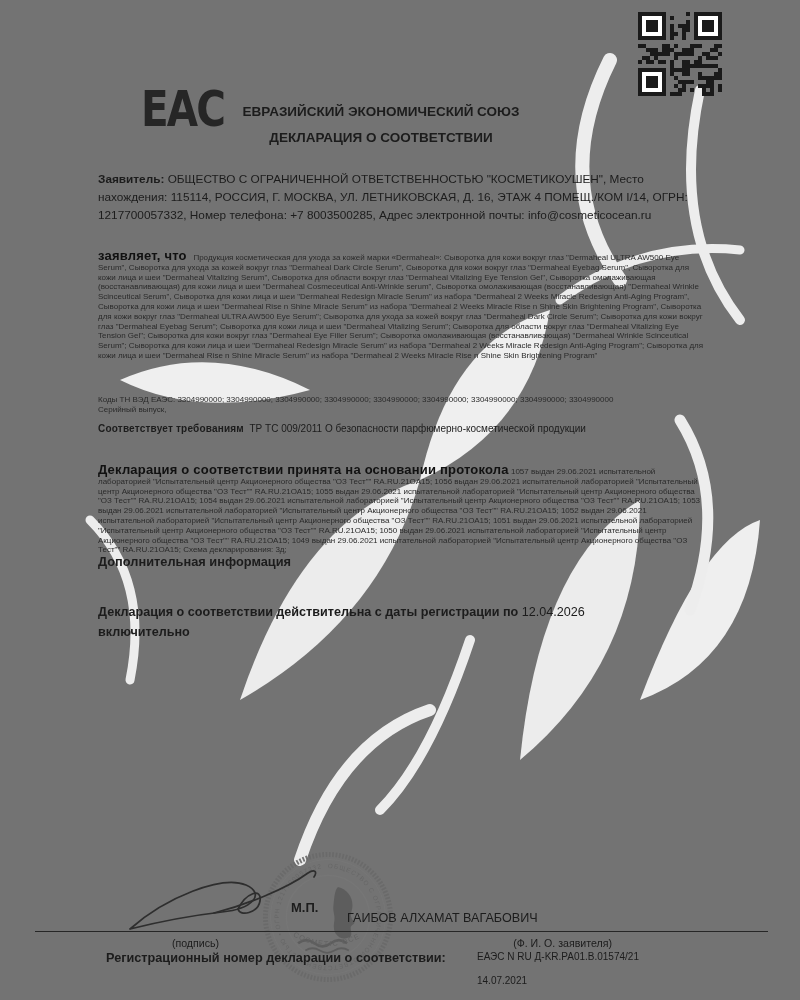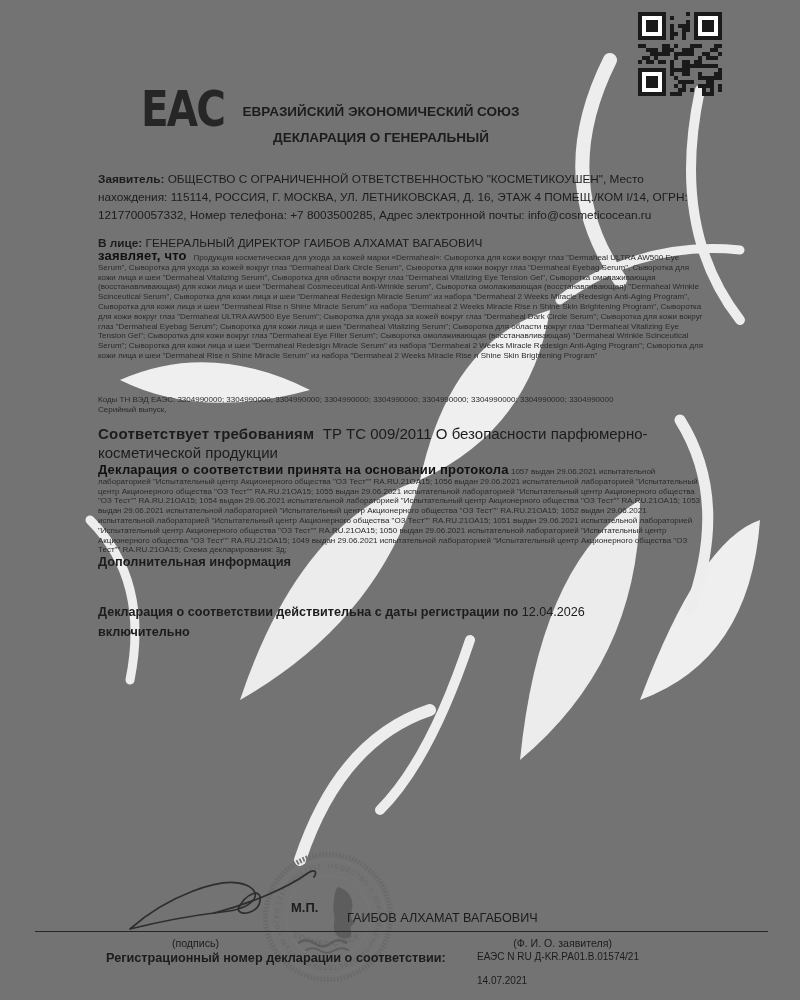--- a/index.html
+++ b/index.html
@@ -22,21 +22,21 @@
 
   .declares{position:absolute;left:98px;top:243px;width:607px;font-size:8px;
             line-height:9.8px;z-index:1;color:#2a2a2a;}
   .declares .biglbl{font-size:13px;font-weight:bold;color:#111;letter-spacing:.2px;margin-top:44px;}
   .smallpar{position:absolute;left:98px;width:607px;font-size:8px;line-height:9.8px;
             color:#2a2a2a;z-index:1;}
   .manufacturer{top:365px;}
   .codes{top:387px;}
   .serial{top:397px;}
 
-  .req{position:absolute;left:98px;top:409px;width:584px;font-size:15px;line-height:19px;z-index:1;}
+  .req{position:absolute;left:98px;top:409px;width:584px;font-size:10px;line-height:19px;z-index:1;}
   .req b{letter-spacing:.2px;}
 
   .protocol{position:absolute;left:98px;top:457px;width:607px;font-size:8px;line-height:9.8px;
             color:#2a2a2a;z-index:1;}
   .protocol .biglbl{font-size:13px;font-weight:bold;color:#111;letter-spacing:.2px;}
 
   .addinfo{position:absolute;left:98px;top:554px;font-size:12.8px;font-weight:bold;z-index:1;text-align:center;}
 
   .validity{position:absolute;left:98px;top:602px;width:580px;font-size:12.6px;line-height:20px;z-index:1;}
 
@@ -208,27 +208,25 @@
           <rect x="36" y="80" width="4" height="4" fill="#1a1a1a"></rect>
           <rect x="40" y="80" width="4" height="4" fill="#1a1a1a"></rect>
           <rect x="64" y="80" width="4" height="4" fill="#1a1a1a"></rect>
           <rect x="68" y="80" width="4" height="4" fill="#1a1a1a"></rect>
           <rect x="72" y="80" width="4" height="4" fill="#1a1a1a"></rect>
         </g>
       </svg>
   </div>
 
   <div class="title t1">ЕВРАЗИЙСКИЙ ЭКОНОМИЧЕСКИЙ СОЮЗ</div>
-  <div class="title t2">ДЕКЛАРАЦИЯ О ГЕНЕРАЛЬНЫЙ</div>
+  <div class="title t2">ДЕКЛАРАЦИЯ О СООТВЕТСТВИИ</div>
 
   <p class="body-par applicant"><b>Заявитель:</b>
     <span>ОБЩЕСТВО С ОГРАНИЧЕННОЙ ОТВЕТСТВЕННОСТЬЮ "КОСМЕТИКОУШЕН", Место нахождения: 115114, РОССИЯ, Г. МОСКВА, УЛ. ЛЕТНИКОВСКАЯ, Д. 16, ЭТАЖ 4 ПОМЕЩ./КОМ I/14, ОГРН: 1217700057332, Номер телефона: +7 8003500285, Адрес электронной почты: info@cosmeticocean.ru</span></p>
 
-  <p class="body-par person"><b>В лице:</b>
-    <span>ГЕНЕРАЛЬНЫЙ ДИРЕКТОР ГАИБОВ АЛХАМАТ ВАГАБОВИЧ</span></p>
 
   <p class="declares"><b class="biglbl">заявляет, что</b>&nbsp;&nbsp;
     <span>Продукция косметическая для ухода за кожей марки «Dermaheal»: Сыворотка для кожи вокруг глаз "Dermaheal ULTRA AW500 Eye Serum",  Сыворотка для ухода за кожей вокруг глаз "Dermaheal Dark Circle Serum", Сыворотка для кожи вокруг глаз "Dermaheal Eyebag Serum", Сыворотка для кожи лица и шеи "Dermaheal Vitalizing Serum", Сыворотка для области вокруг глаз "Dermaheal Vitalizing Eye Tension Gel",  Сыворотка омолаживающая (восстанавливающая) для кожи лица и шеи "Dermaheal Cosmeceutical Anti-Wrinkle serum", Сыворотка омолаживающая (восстанавливающая) "Dermaheal Wrinkle Scinceutical Serum", Сыворотка для кожи лица и шеи "Dermaheal Redesign Miracle Serum"  из набора "Dermaheal 2 Weeks Miracle Redesign Anti-Aging Program",  Сыворотка для кожи лица и шеи "Dermaheal Rise n Shine Miracle Serum" из набора  "Dermaheal 2 Weeks Miracle Rise n Shine Skin Brightening Program", Сыворотка для кожи вокруг глаз "Dermaheal ULTRA AW500 Eye Serum"; Сыворотка для ухода за кожей вокруг глаз "Dermaheal Dark Circle Serum"; Сыворотка для кожи вокруг глаз "Dermaheal Eyebag Serum"; Сыворотка для кожи лица и шеи "Dermaheal Vitalizing Serum"; Сыворотка для области вокруг глаз "Dermaheal Vitalizing Eye Tension Gel"; Сыворотка для кожи вокруг глаз "Dermaheal Eye Filler Serum"; Сыворотка омолаживающая (восстанавливающая) "Dermaheal Wrinkle Scinceutical Serum"; Сыворотка для кожи лица и шеи "Dermaheal Redesign Miracle Serum"  из набора "Dermaheal 2 Weeks Miracle Redesign Anti-Aging Program"; Сыворотка для кожи лица и шеи "Dermaheal Rise n Shine Miracle Serum" из набора  "Dermaheal 2 Weeks Miracle Rise n Shine Skin Brightening Program"</span></p>
 
 
   <p class="smallpar codes">Коды ТН ВЭД ЕАЭС: 3304990000; 3304990000; 3304990000; 3304990000; 3304990000; 3304990000; 3304990000; 3304990000; 3304990000</p>
   <p class="smallpar serial">Серийный выпуск,</p>
 
   <p class="req"><b>Соответствует требованиям</b>&nbsp;
     <span>ТР ТС 009/2011 О безопасности парфюмерно-косметической продукции</span></p>

